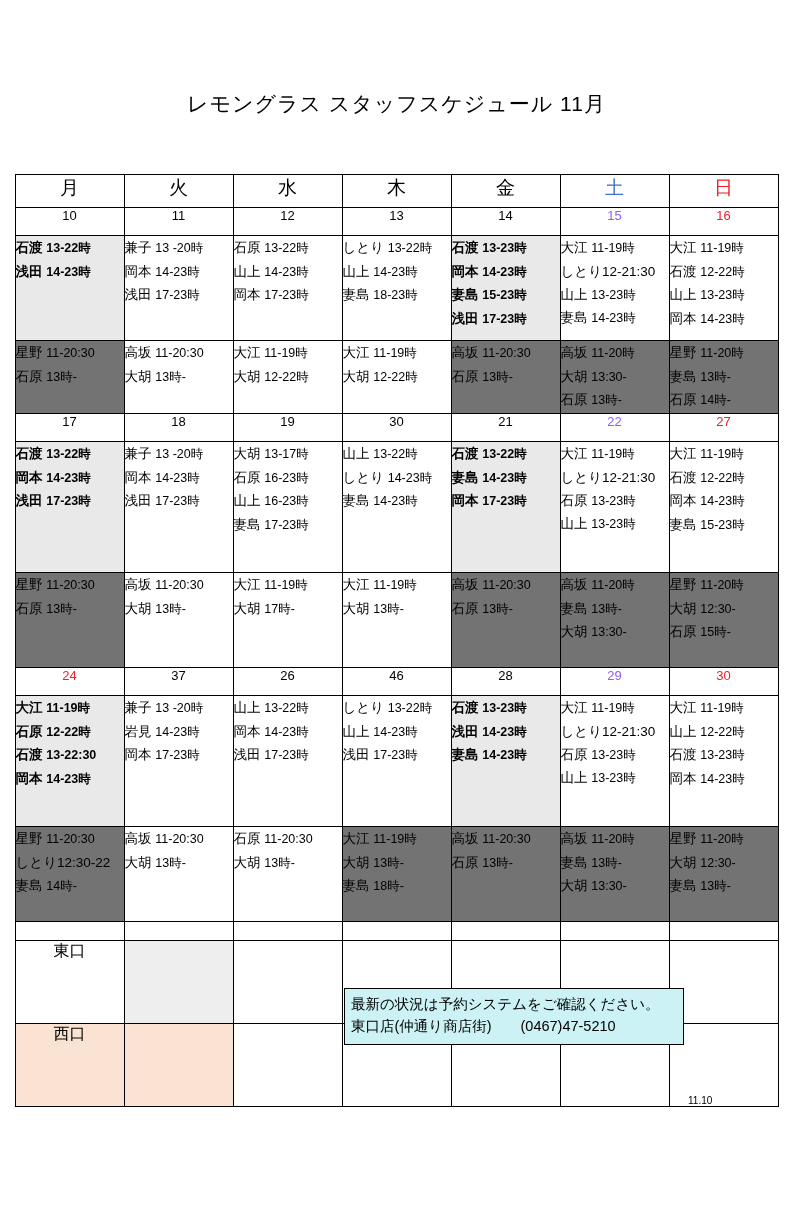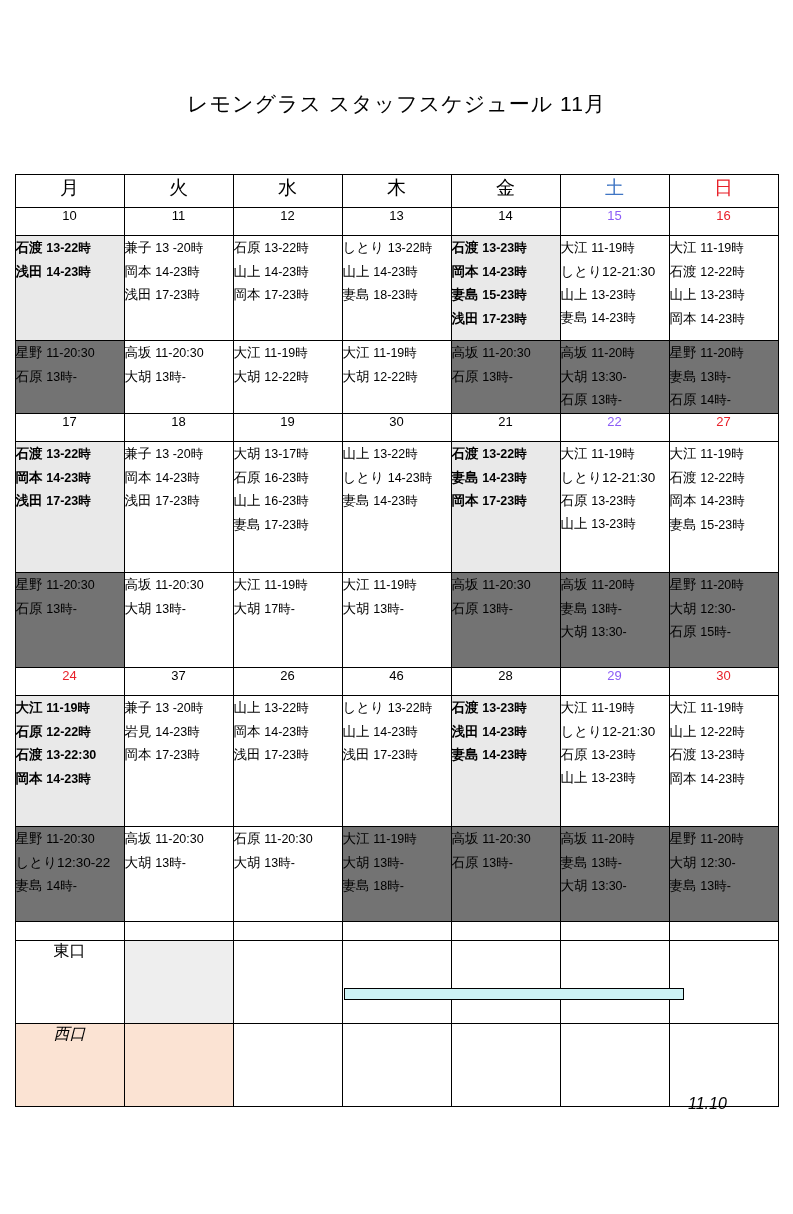--- a/index.html
+++ b/index.html
@@ -72,43 +72,42 @@
   .min-h-e { height: 130px; }
   .min-h-f { height: 94px; }
   .spacer-row td { height: 18px; background: #ffffff; border: 1px solid #000; }
   .foot-label {
     text-align: center;
     vertical-align: middle;
     font-size: 16px;
     height: 82px;
   }
   .foot-gray { background: #eeeeee; }
-  .foot-peach { background: #fbe3d3; font-style: italic; }
+  .foot-peach { background: #fbe3d3; }
   .notice-wrap {
     position: relative;
   }
   .notice-box {
     position: absolute;
     left: 344px;
     top: 988px;
     width: 340px;
     background: #ccf2f5;
     border: 1px solid #000000;
     padding: 4px 6px 6px 6px;
     font-size: 14.5px;
     line-height: 1.55;
     box-sizing: border-box;
   }
   .notice-box .nl { white-space: pre; }
   .stamp {
     position: absolute;
     left: 688px;
     top: 1095px;
-    font-size: 16px;
-    font-style: italic;
+    font-size: 10px;
   }
 </style>
 </head>
 <body>
 
 <div class="notice-wrap">
 
   <h1 class="page-title">レモングラス  スタッフスケジュール  11月</h1>
 
   <table class="schedule">
@@ -399,17 +398,19 @@
         <td></td>
         <td></td>
         <td></td>
         <td></td>
       </tr>
 
     </tbody>
   </table>
 
   <div class="notice-box">
+    <div class="nl">最新の状況は予約システムをご確認ください。</div>
+    <div class="nl">東口店(仲通り商店街)　　(0467)47-5210</div>
   </div>
 
   <div class="stamp">11.10</div>
 
 </div>
 
 </body></html>

